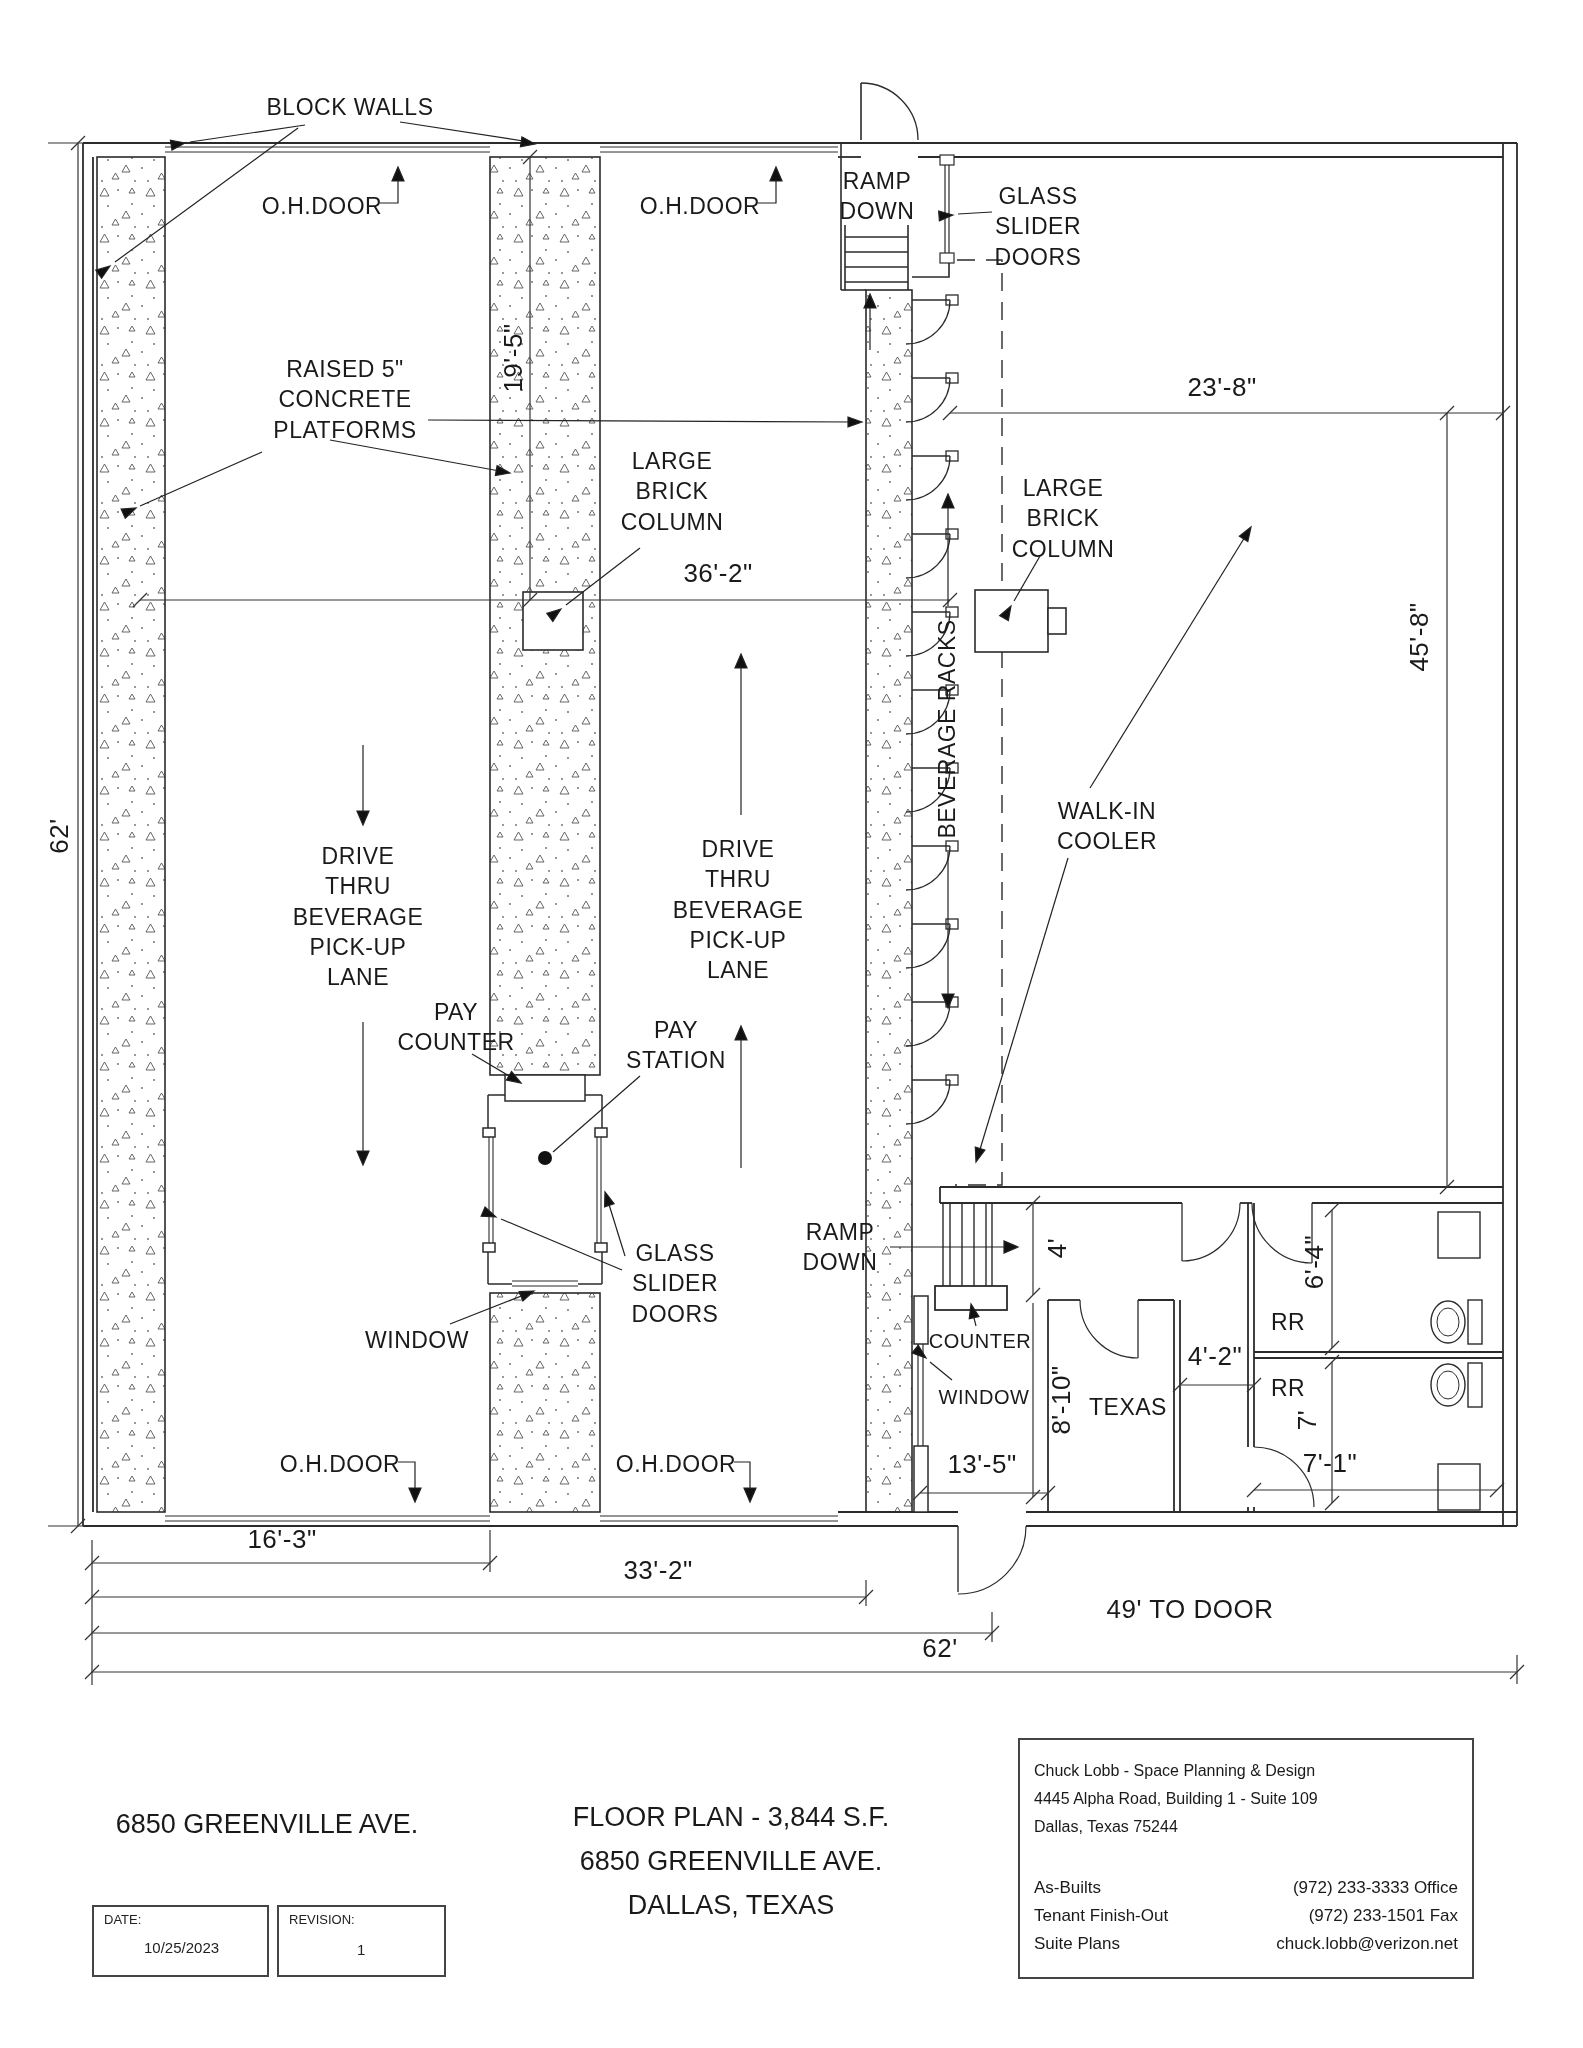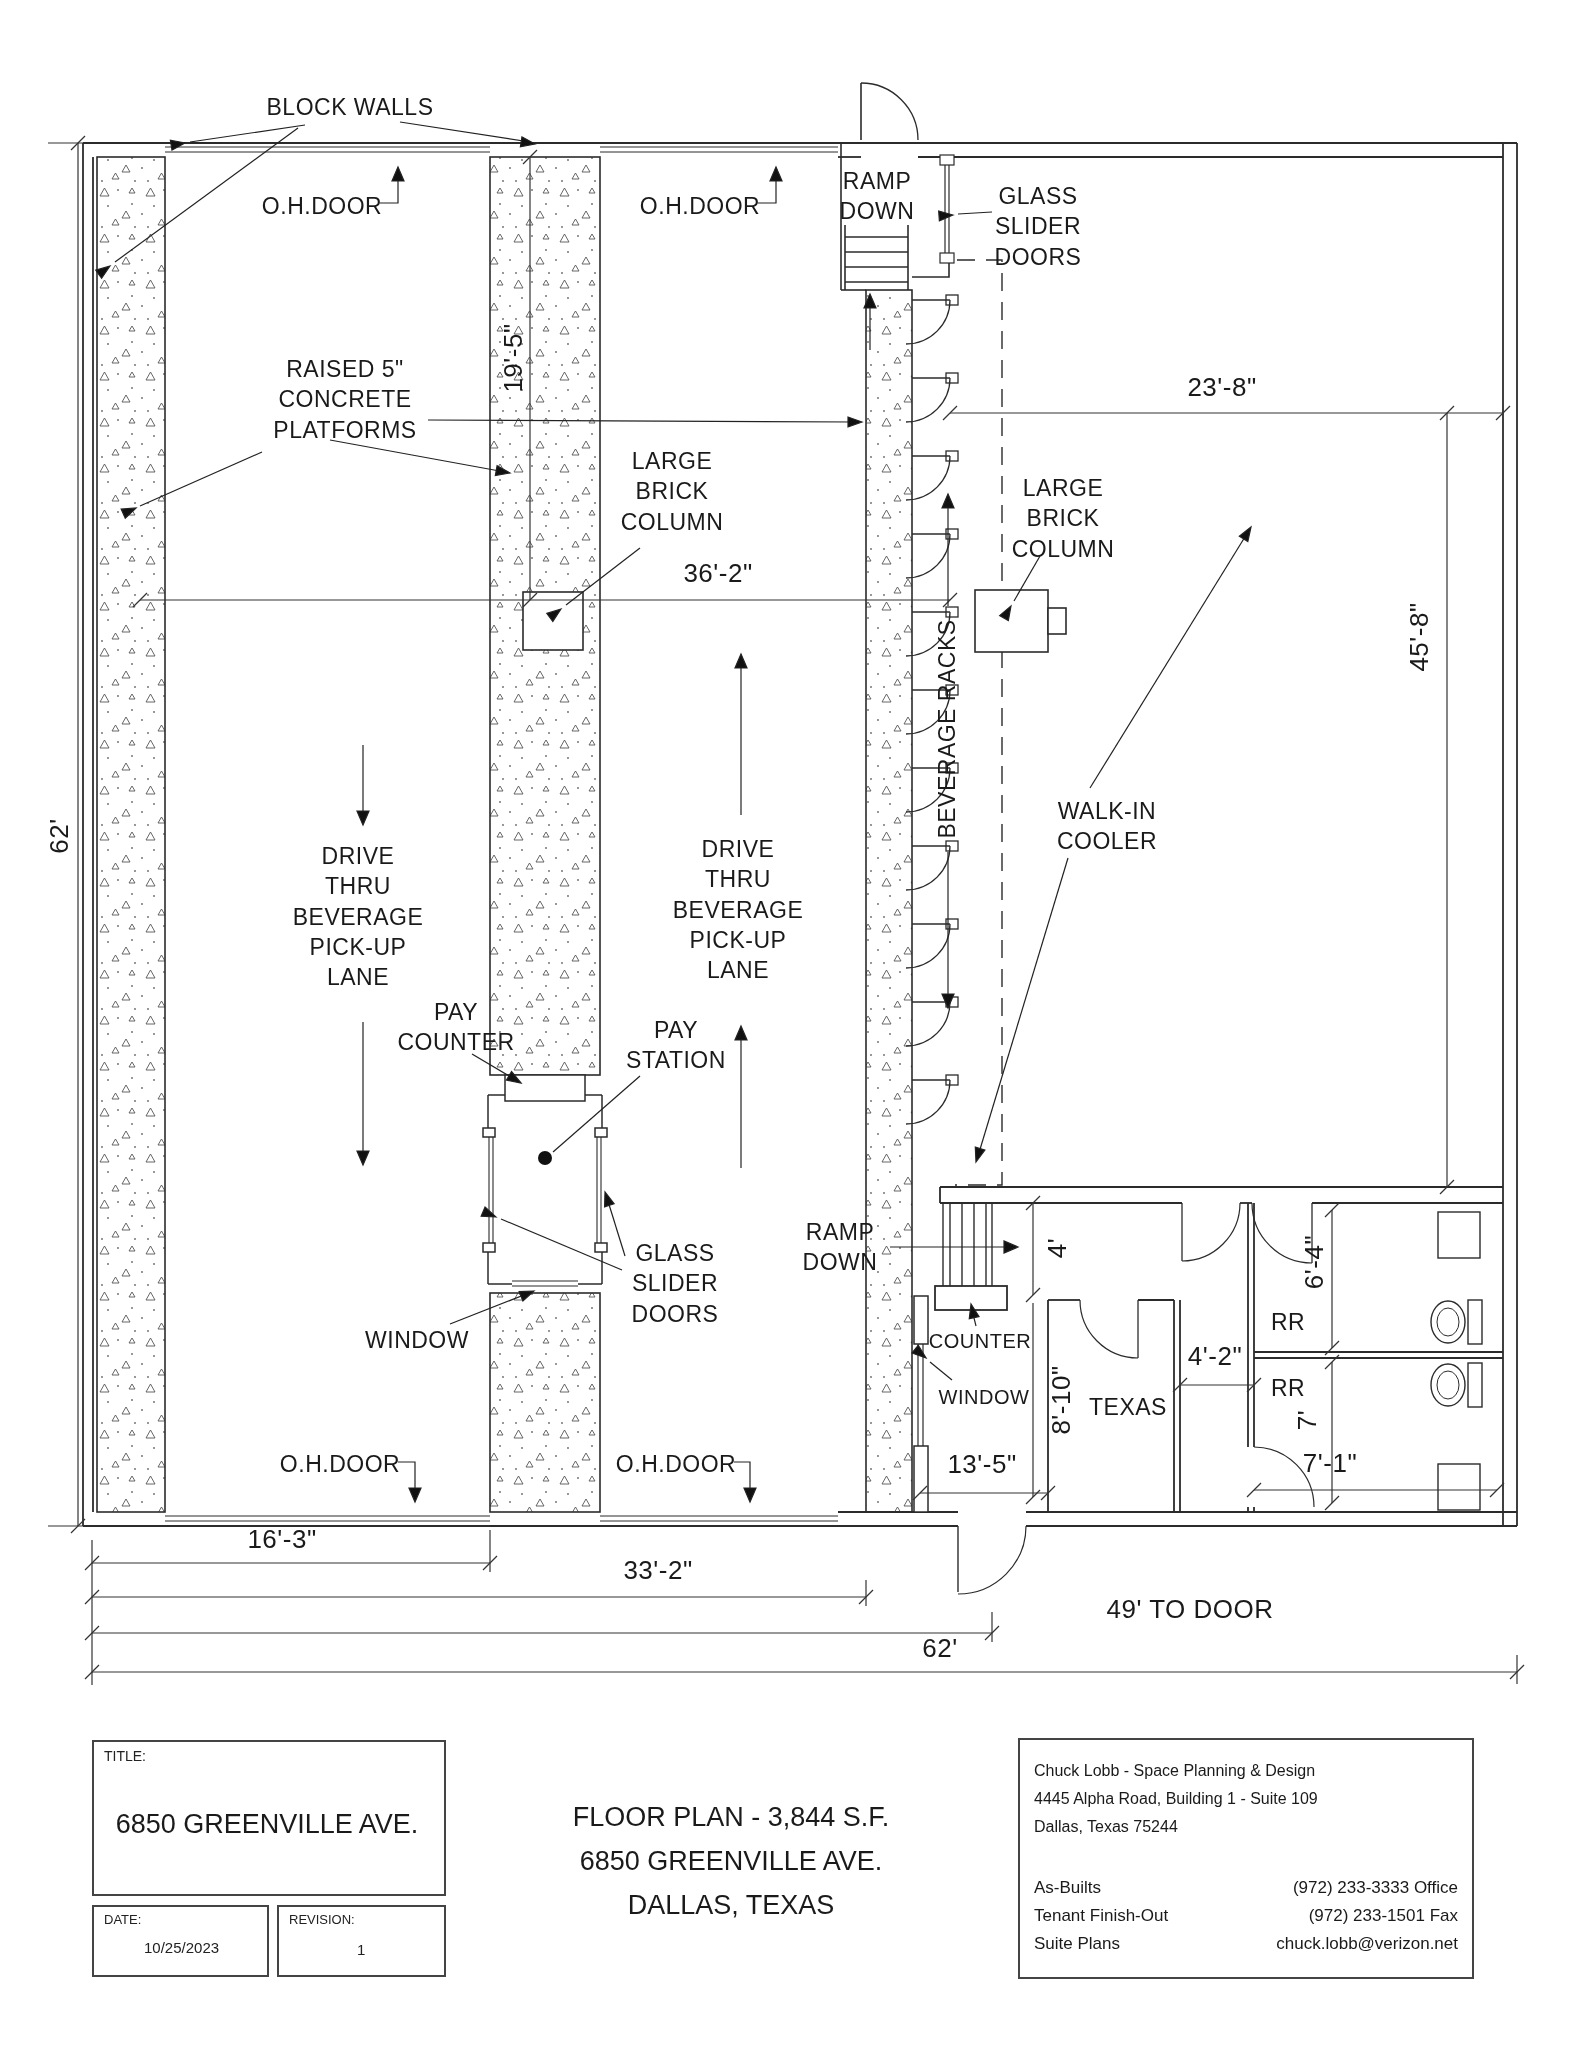--- a/index.html
+++ b/index.html
@@ -487,23 +487,20 @@
 <div class="lbl s26 rot" style="left:1308px;top:1420px;">7'</div>
 <div class="lbl s26" style="left:1330px;top:1464px;">7'-1"</div>
 <div class="lbl s26" style="left:982px;top:1465px;">13'-5"</div>
 <div class="lbl s23" style="left:340px;top:1464px;">O.H.DOOR</div>
 <div class="lbl s23" style="left:676px;top:1464px;">O.H.DOOR</div>
 <div class="lbl s26" style="left:282px;top:1540px;">16'-3"</div>
 <div class="lbl s26" style="left:658px;top:1571px;">33'-2"</div>
 <div class="lbl s26" style="left:1190px;top:1610px;">49' TO DOOR</div>
 <div class="lbl s26" style="left:940px;top:1649px;">62'</div>
 
-<div class="tb-box" style="left:92px;top:1740px;width:350px;height:152px;">
-  <span class="tb-small" style="left:10px;top:6px;">TITLE:</span>
-</div>
 <div class="tb-big" style="left:267px;top:1824px;">6850 GREENVILLE AVE.</div>
 
 <div class="tb-box" style="left:92px;top:1905px;width:173px;height:68px;">
   <span class="tb-small" style="left:10px;top:5px;font-size:13px;">DATE:</span>
   <span class="tb-small" style="left:50px;top:32px;font-size:15px;">10/25/2023</span>
 </div>
 <div class="tb-box" style="left:277px;top:1905px;width:165px;height:68px;">
   <span class="tb-small" style="left:10px;top:5px;font-size:13px;">REVISION:</span>
   <span class="tb-small" style="left:78px;top:34px;font-size:15px;">1</span>
 </div>

